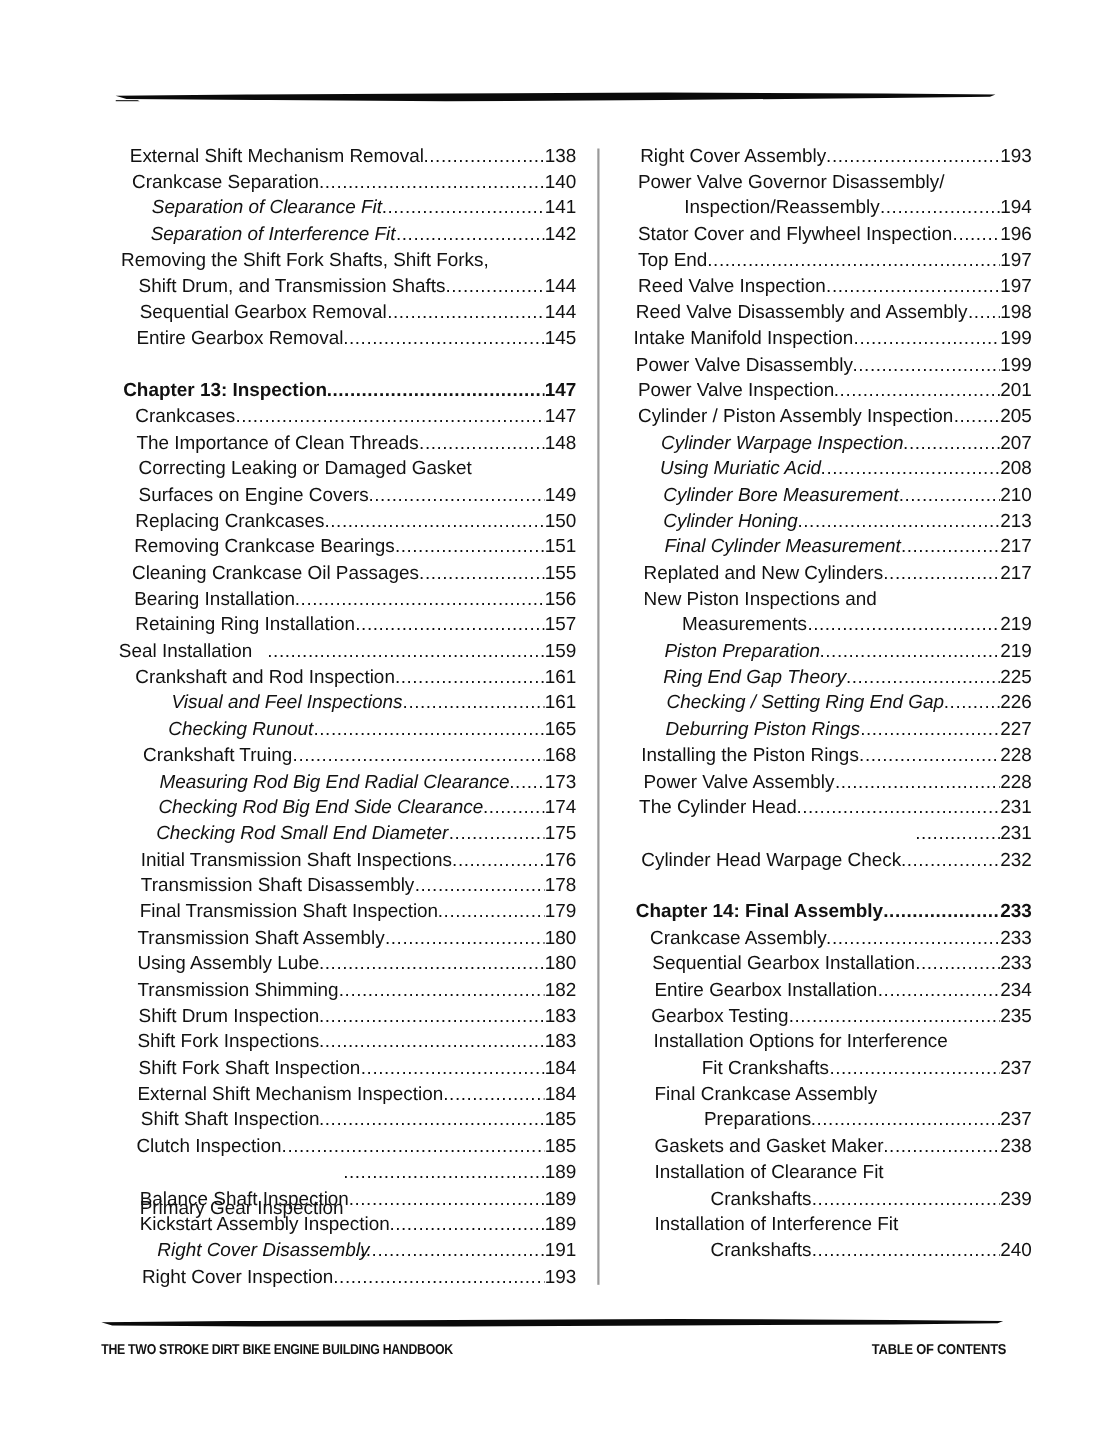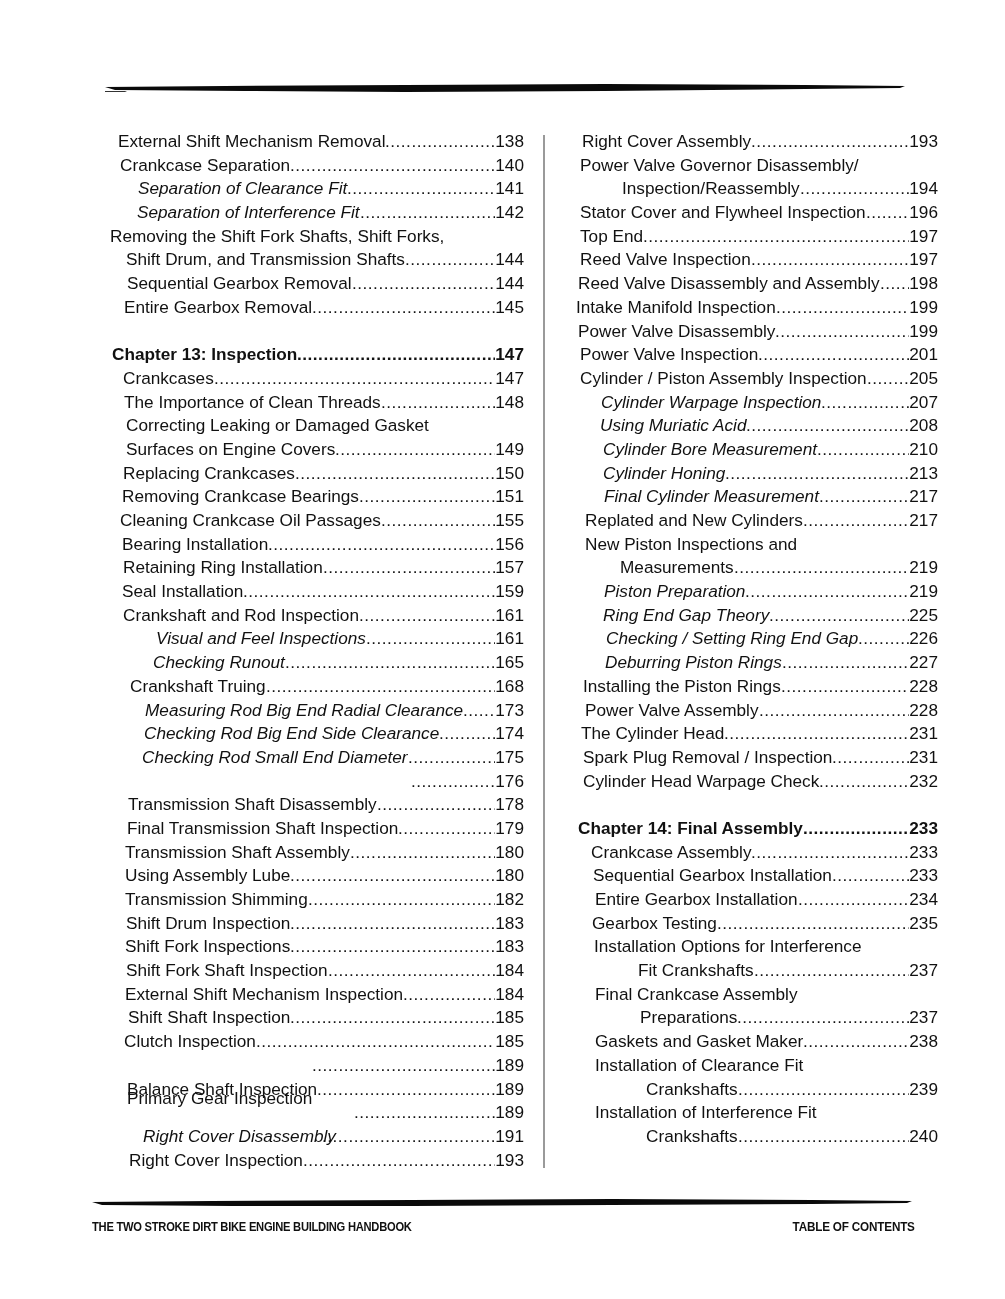--- a/index.html
+++ b/index.html
@@ -114,21 +114,21 @@
       <span class="title" style="left: 14px;">Bearing Installation</span>
       <span class="leader" style="left: 160px; width: 227px;">........................................................................................................................................................................................................</span>
       <span class="page">156</span>
     </div>
     <div class="entry normal">
       <span class="title" style="left: 15px;">Retaining Ring Installation</span>
       <span class="leader" style="left: 215px; width: 172px;">........................................................................................................................................................................................................</span>
       <span class="page">157</span>
     </div>
     <div class="entry normal">
-      <span class="title" style="left: 14px;">Seal Installation</span>
+      <span class="title" style="left: 0;">Seal Installation</span>
       <span class="leader" style="left: 135px; width: 252px;">........................................................................................................................................................................................................</span>
       <span class="page">159</span>
     </div>
     <div class="entry normal">
       <span class="title" style="left: 15px;">Crankshaft and Rod Inspection</span>
       <span class="leader" style="left: 251px; width: 136px;">........................................................................................................................................................................................................</span>
       <span class="page">161</span>
     </div>
     <div class="entry italic">
       <span class="title" style="left: 48px;">Visual and Feel Inspections</span>
@@ -154,20 +154,21 @@
       <span class="title" style="left: 36px;">Checking Rod Big End Side Clearance</span>
       <span class="leader" style="left: 331px; width: 56px;">........................................................................................................................................................................................................</span>
       <span class="page">174</span>
     </div>
     <div class="entry italic">
       <span class="title" style="left: 34px;">Checking Rod Small End Diameter</span>
       <span class="leader" style="left: 300px; width: 87px;">........................................................................................................................................................................................................</span>
       <span class="page">175</span>
     </div>
     <div class="entry normal">
+      <span class="title" style="left: 20px;">Initial Transmission Shaft Inspections</span>
       <span class="leader" style="left: 303px; width: 84px;">........................................................................................................................................................................................................</span>
       <span class="page">176</span>
     </div>
     <div class="entry normal">
       <span class="title" style="left: 20px;">Transmission Shaft Disassembly</span>
       <span class="leader" style="left: 269px; width: 118px;">........................................................................................................................................................................................................</span>
       <span class="page">178</span>
     </div>
     <div class="entry normal">
       <span class="title" style="left: 19px;">Final Transmission Shaft Inspection</span>
@@ -223,20 +224,21 @@
       <span class="title" style="left: 19px; margin-top: 33px;">Primary Gear Inspection</span>
       <span class="leader" style="left: 204px; width: 183px;">........................................................................................................................................................................................................</span>
       <span class="page">189</span>
     </div>
     <div class="entry normal">
       <span class="title" style="left: 19px;">Balance Shaft Inspection</span>
       <span class="leader" style="left: 209px; width: 178px;">........................................................................................................................................................................................................</span>
       <span class="page">189</span>
     </div>
     <div class="entry normal">
+      <span class="title" style="left: 19px;">Kickstart Assembly Inspection</span>
       <span class="leader" style="left: 246px; width: 141px;">........................................................................................................................................................................................................</span>
       <span class="page">189</span>
     </div>
     <div class="entry normal">
       <span class="title" style="left: 35px; font-style: italic;">Right Cover Disassembly</span>
       <span class="leader" style="left: 214px; width: 173px;">........................................................................................................................................................................................................</span>
       <span class="page">191</span>
     </div>
     <div class="entry normal">
       <span class="title" style="left: 21px;">Right Cover Inspection</span>
@@ -365,21 +367,20 @@
       <span class="title" style="left: 11px;">Power Valve Assembly</span>
       <span class="leader" style="left: 185px; width: 150px;">........................................................................................................................................................................................................</span>
       <span class="page">228</span>
     </div>
     <div class="entry normal">
       <span class="title" style="left: 7px;">The Cylinder Head</span>
       <span class="leader" style="left: 150px; width: 185px;">........................................................................................................................................................................................................</span>
       <span class="page">231</span>
     </div>
     <div class="entry normal">
-      <span class="title" style="left: 9px;">Spark Plug Removal / Inspection</span>
       <span class="leader" style="left: 258px; width: 77px;">........................................................................................................................................................................................................</span>
       <span class="page">231</span>
     </div>
     <div class="entry normal">
       <span class="title" style="left: 9px;">Cylinder Head Warpage Check</span>
       <span class="leader" style="left: 245px; width: 90px;">........................................................................................................................................................................................................</span>
       <span class="page">232</span>
     </div>
     <div class="entry bold gap">
       <span class="title" style="left: 4px;">Chapter 14: Final Assembly</span>

